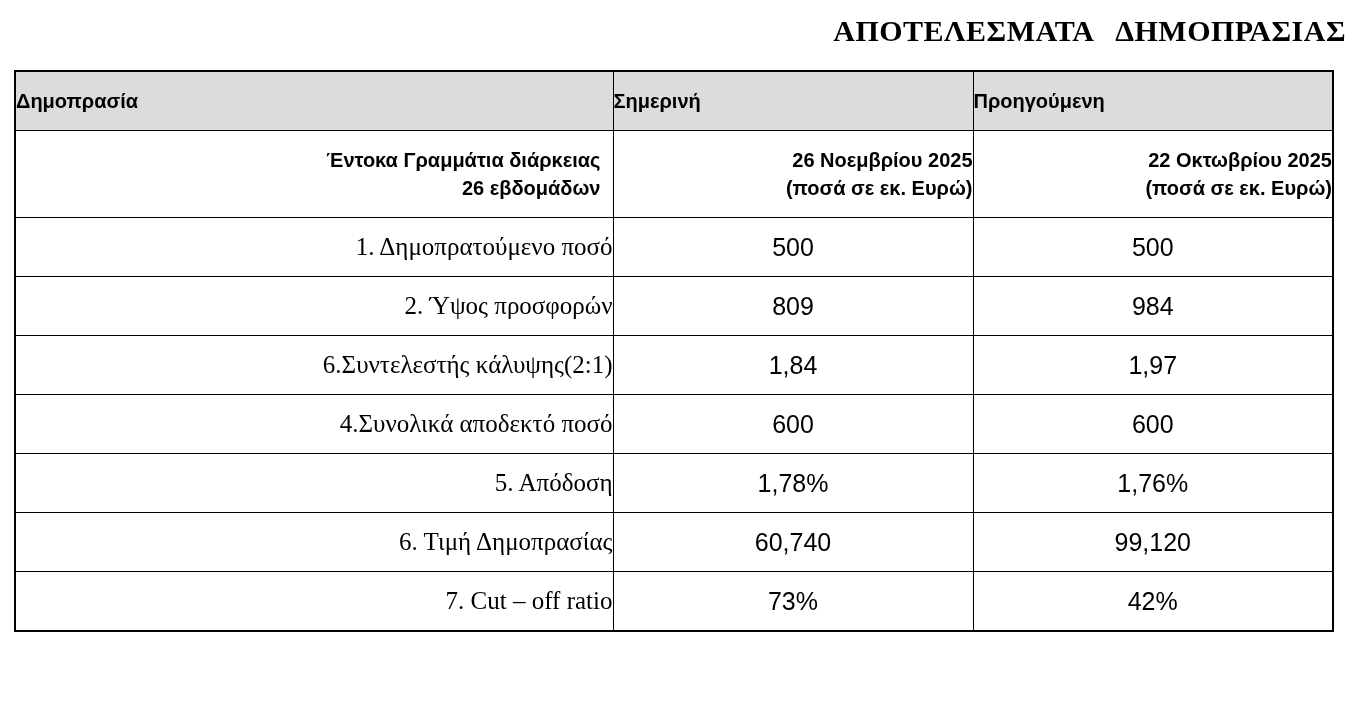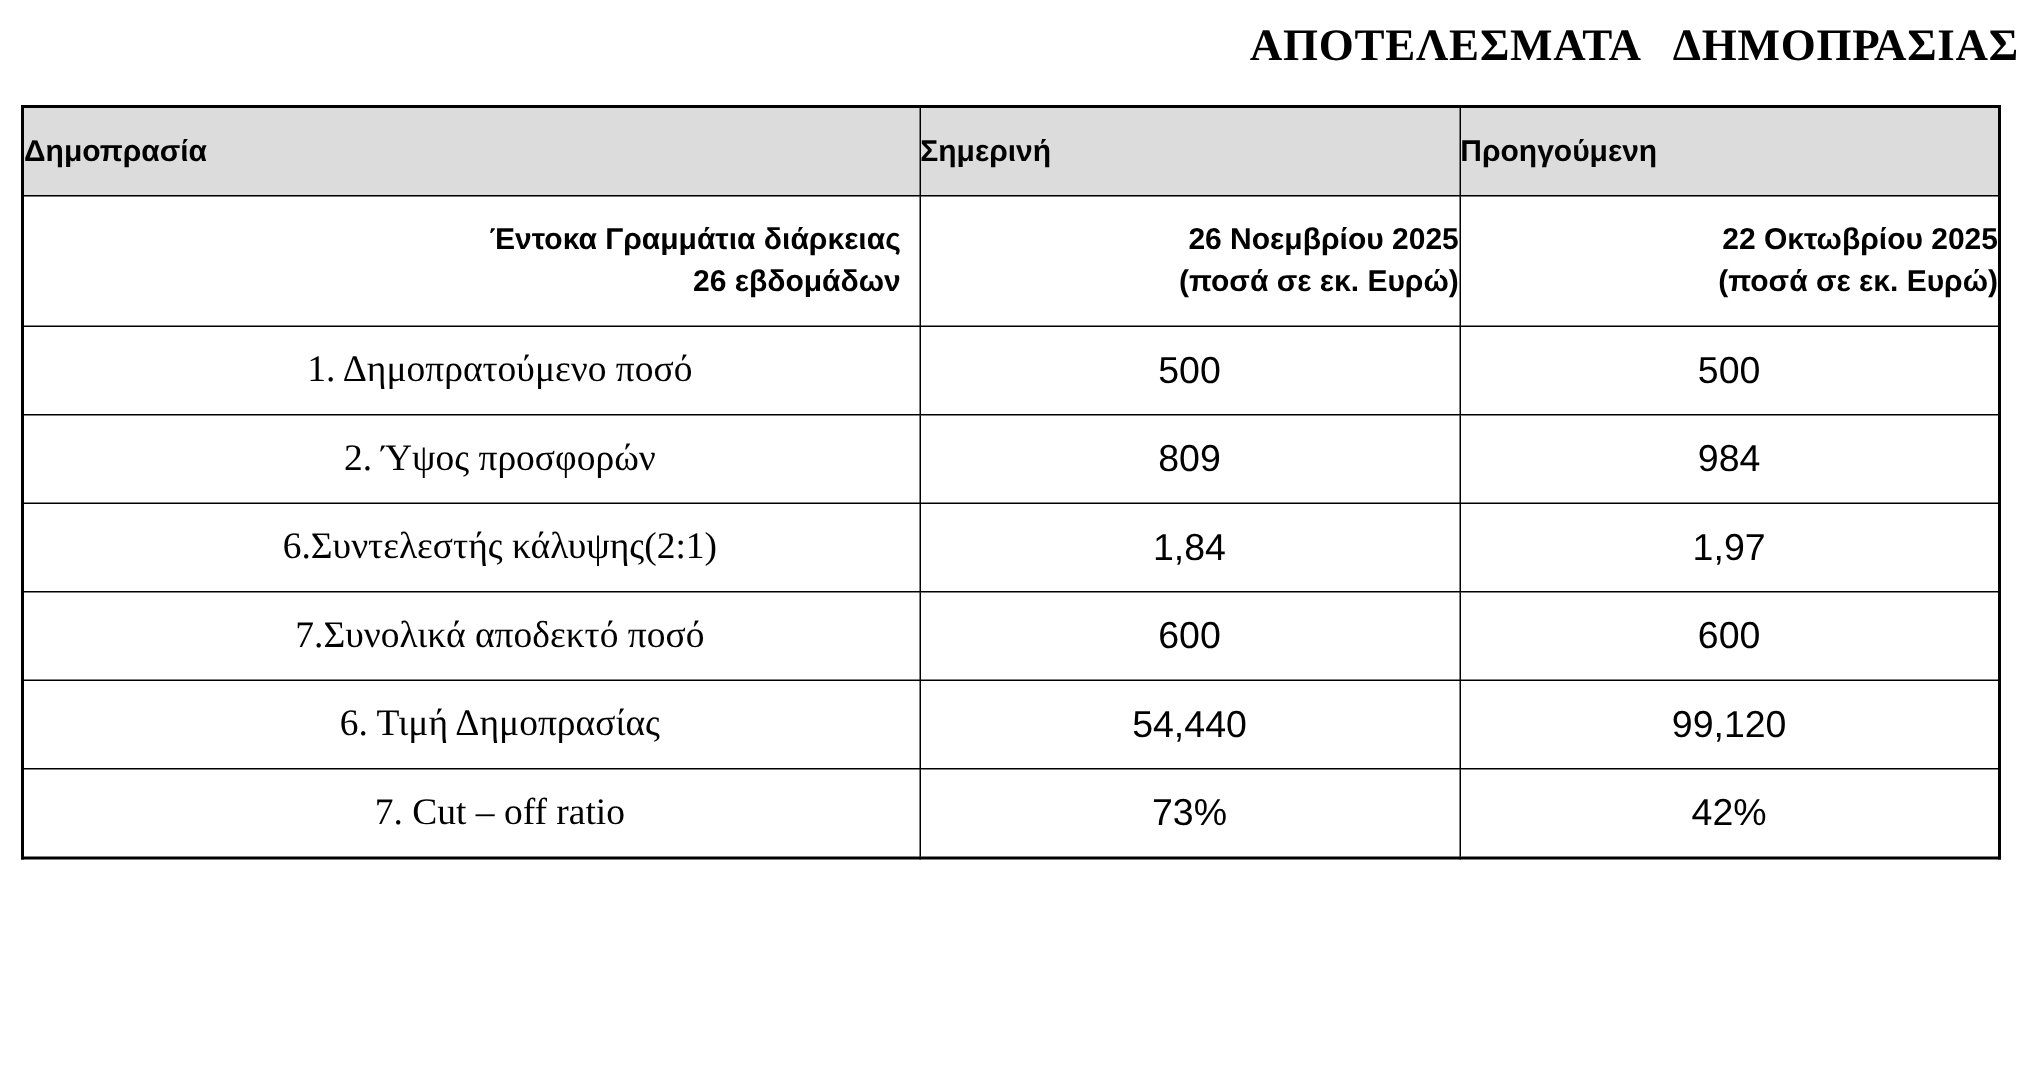--- a/index.html
+++ b/index.html
@@ -65,21 +65,21 @@
     line-height: 1.4;
   }
   .sub-row .lbl-cell {
     padding: 0 12px;
   }
   .data-row td {
     height: 58px;
     font-size: 25px;
   }
   .data-row .lbl-cell {
-    text-align: center;
+    text-align: right;
     padding-left: 38px;
     font-family: "Liberation Serif", serif;
   }
   .data-row .num-cell {
     text-align: center;
     font-family: Liberation Sans, sans-serif;
   }
   .two-line span { display: block; }
 </style>
 </head>
@@ -126,27 +126,32 @@
           <td class="lbl-cell">2. Ύψος προσφορών</td>
           <td class="num-cell">809</td>
           <td class="num-cell">984</td>
         </tr>
         <tr class="data-row">
           <td class="lbl-cell">6.Συντελεστής κάλυψης(2:1)</td>
           <td class="num-cell">1,84</td>
           <td class="num-cell">1,97</td>
         </tr>
         <tr class="data-row">
-          <td class="lbl-cell">7.Συνολικά αποδεκτό ποσό</td>
+          <td class="lbl-cell">4.Συνολικά αποδεκτό ποσό</td>
           <td class="num-cell">600</td>
           <td class="num-cell">600</td>
         </tr>
         <tr class="data-row">
+          <td class="lbl-cell">5. Απόδοση</td>
+          <td class="num-cell">1,78%</td>
+          <td class="num-cell">1,76%</td>
+        </tr>
+        <tr class="data-row">
           <td class="lbl-cell">6. Τιμή Δημοπρασίας</td>
-          <td class="num-cell">54,440</td>
+          <td class="num-cell">60,740</td>
           <td class="num-cell">99,120</td>
         </tr>
         <tr class="data-row">
           <td class="lbl-cell">7. Cut – off ratio</td>
           <td class="num-cell">73%</td>
           <td class="num-cell">42%</td>
         </tr>
       </tbody>
     </table>
   </div>

